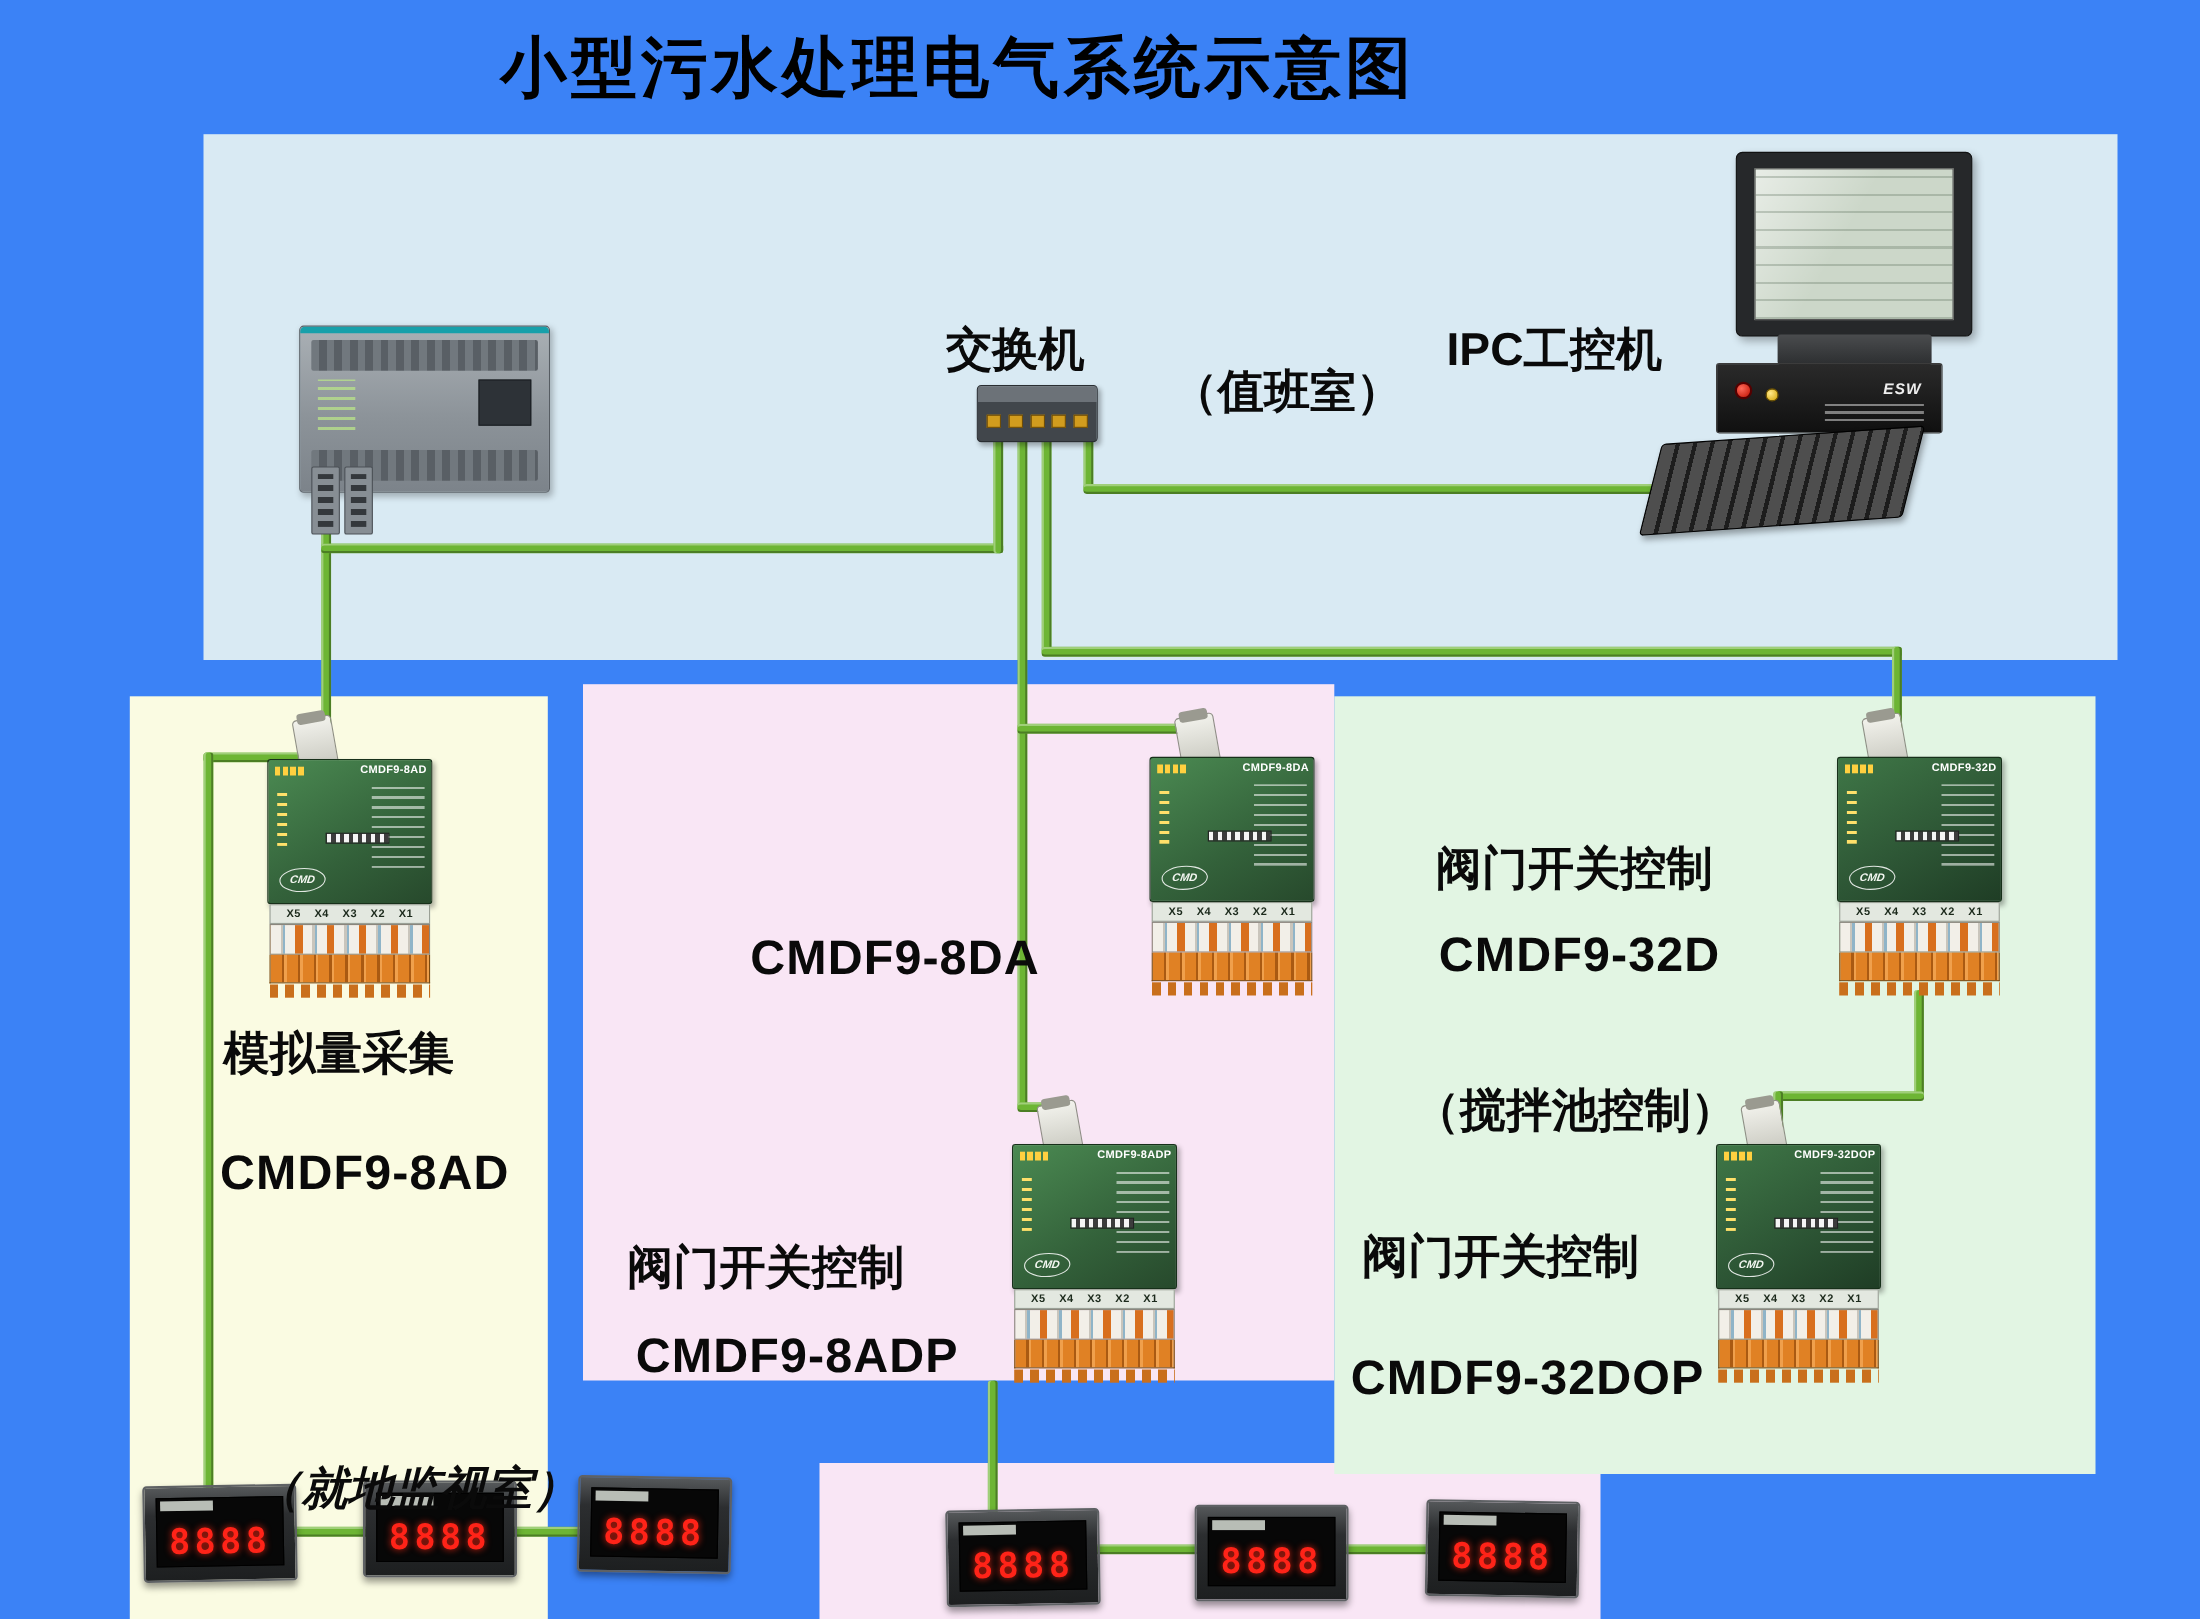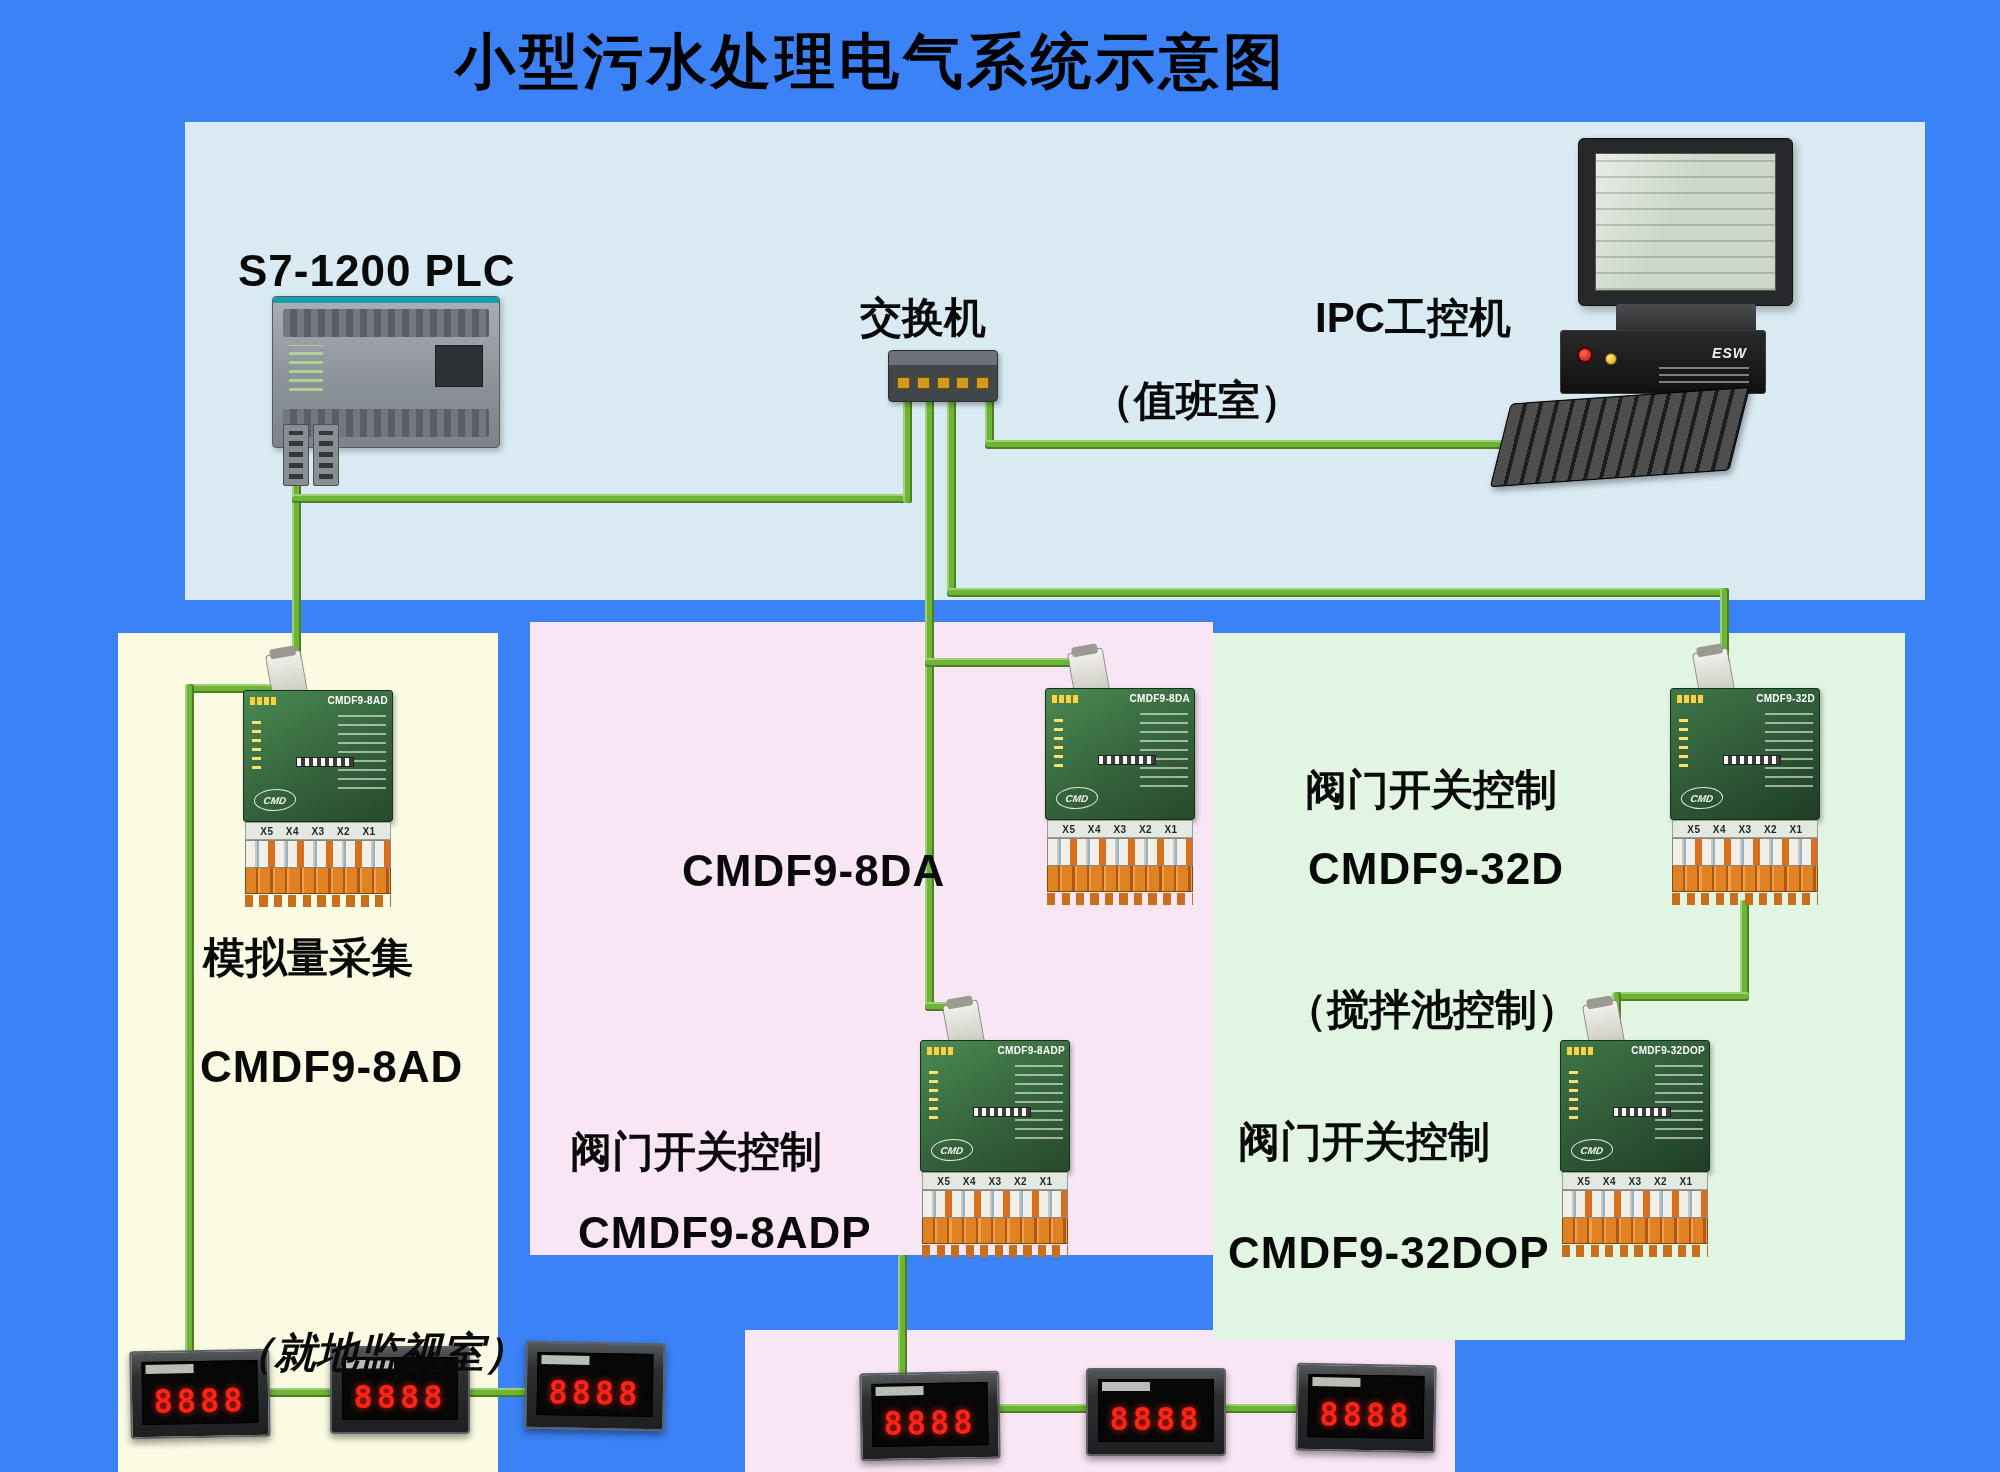--- a/index.html
+++ b/index.html
@@ -307,23 +307,22 @@
         <div class="meter-display">8888</div>
       </div>
   </div>
   <div class="meter" style="left:1296px; top:1364px; transform:rotate(1deg);">
     <div class="meter-inner">
         <div class="meter-strip"></div>
         <div class="meter-display">8888</div>
       </div>
   </div>
 
-  <div class="label" id="plc-label" style="left:238px; top:246px;">S7-1200  PLC</div>
   <div class="label" style="left:860px; top:290px;">交换机</div>
-  <div class="label" style="left:1092px; top:328px;margin-top:45px;">（值班室）</div>
+  <div class="label" style="left:1065px; top:328px;">（值班室）</div>
   <div class="label" style="left:1315px; top:290px;">IPC工控机</div>
 
   <div class="label" style="left:203px; top:930px;">模拟量采集</div>
   <div class="label model" style="left:200px; top:1042px;">CMDF9-8AD</div>
   <div class="label" style="left:232px; top:1325px;font-style:italic;">（就地监视室）</div>
 
   <div class="label model" style="left:682px; top:846px;">CMDF9-8DA</div>
   <div class="label" style="left:570px; top:1124px;">阀门开关控制</div>
   <div class="label model" style="left:578px; top:1208px;">CMDF9-8ADP</div>
 

